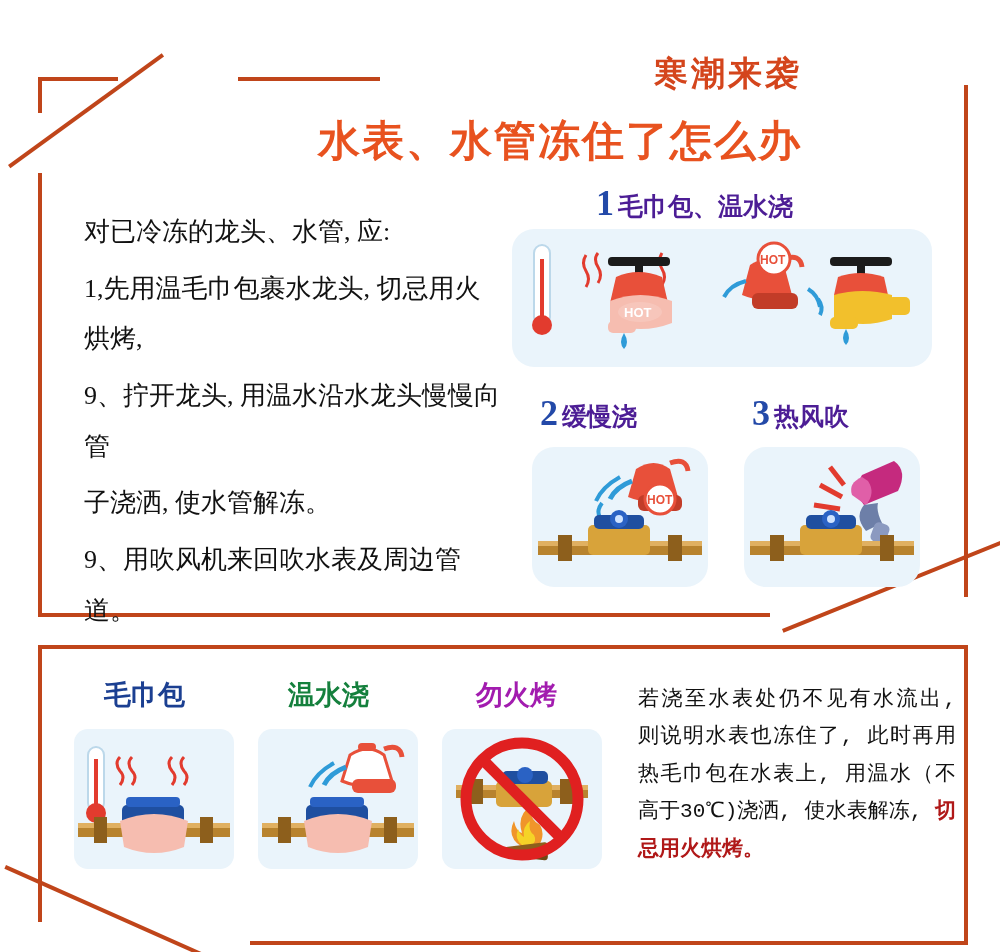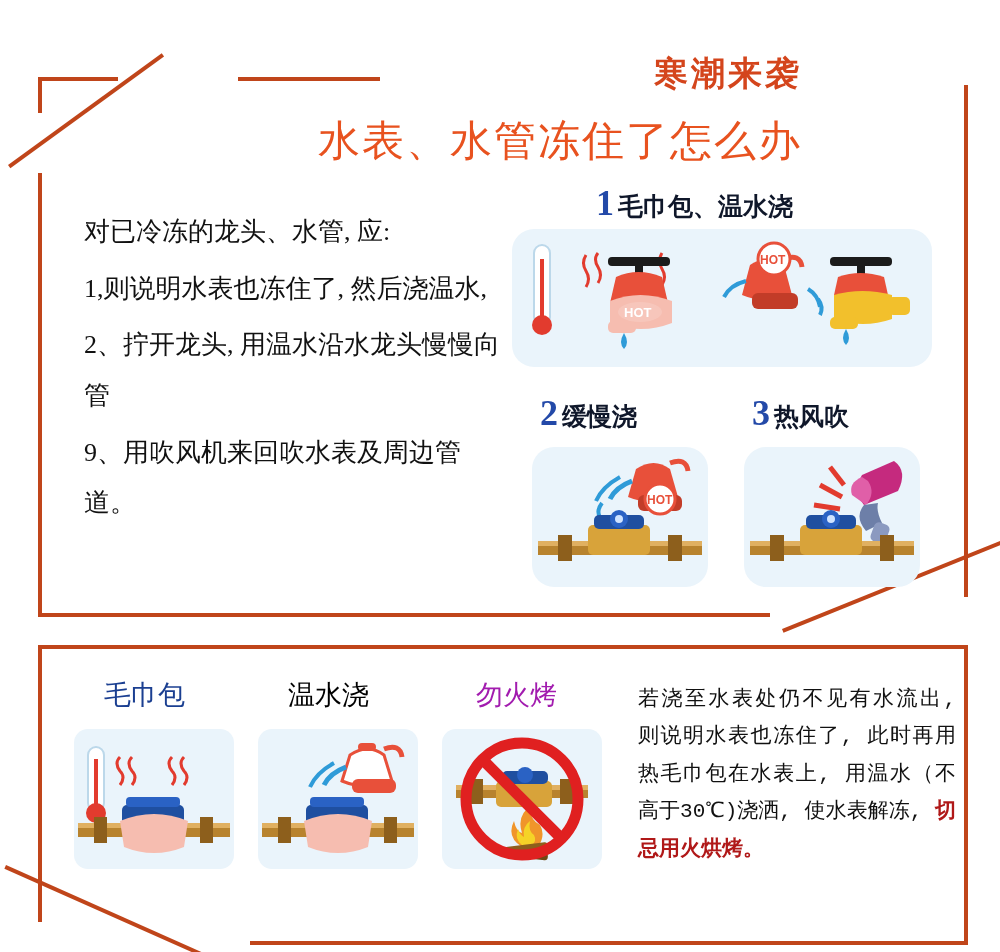--- a/index.html
+++ b/index.html
@@ -64,21 +64,21 @@
     font-size: 34px;
     font-weight: bold;
     color: #d4451c;
     letter-spacing: 3px;
     font-family: "Liberation Sans", sans-serif;
   }
   .main-title {
     position: absolute;
     right: 34px; top: 96px;
     font-size: 42px;
-    font-weight: normal;
+    font-weight: bold;
     color: #e8521f;
     letter-spacing: 2px;
   }
 
   
   .left-text {
     position: absolute;
     left: 84px; top: 190px;
     width: 420px;
     font-family: "Liberation Serif", serif;
@@ -99,21 +99,21 @@
     white-space: nowrap;
   }
   .step-num {
     font-size: 36px;
     color: #2349a8;
     font-family: "Liberation Serif", serif;
     line-height: 1;
   }
   .step-text {
     font-size: 25px;
-    color: #0f172a;
+    color: #4c1d95;
   }
   .sl1 { left: 596px; top: 168px; }
   .sl2 { left: 540px; top: 378px; }
   .sl3 { left: 752px; top: 378px; }
 
   
   .card {
     position: absolute;
     background: #eaf4fb;
     border-radius: 22px;
@@ -123,27 +123,27 @@
   .card2 { left: 532px; top: 430px; width: 176px; height: 140px; }
   .card3 { left: 744px; top: 430px; width: 176px; height: 140px; }
   .cardb1 { left: 74px; top: 712px; width: 160px; height: 140px; border-radius: 14px; }
   .cardb2 { left: 258px; top: 712px; width: 160px; height: 140px; border-radius: 14px; }
   .cardb3 { left: 442px; top: 712px; width: 160px; height: 140px; border-radius: 14px; }
 
   
   .bcap {
     position: absolute;
     font-size: 27px;
-    font-weight: normal;
+    font-weight: bold;
     color: #1b3f91;
     white-space: nowrap;
     text-align: center;
   }
   .bcap-1 { left: 104px; top: 660px; }
-  .bcap-2 { left: 288px; top: 660px; color: #000000; }
+  .bcap-2 { left: 288px; top: 660px; color: #15803d; }
   .bcap-3 { left: 476px; top: 660px; color: #a21caf; }
 
   .right-note {
     position: absolute;
     left: 638px; top: 664px;
     width: 318px;
     font-family: Liberation Mono, monospace;
     font-size: 21px;
     line-height: 1.78;
     color: #111;
@@ -172,22 +172,23 @@
 
   <div class="diag diag-tl"></div>
   <div class="diag diag-br"></div>
   <div class="diag diag-bl"></div>
 
   <div class="kicker">寒潮来袭</div>
   <div class="main-title">水表、水管冻住了怎么办</div>
 
   <div class="left-text">
     <p>对已冷冻的龙头、水管, 应:</p>
-    <p>1,则说明水表也冻住了, 然后浇温水,</p>
-    <p>2、拧开龙头, 用温水沿水龙头慢慢向管</p>
+    <p>1,先用温毛巾包裹水龙头, 切忌用火烘烤,</p>
+    <p>9、拧开龙头, 用温水沿水龙头慢慢向管</p>
+    <p>子浇洒, 使水管解冻。</p>
     <p>9、用吹风机来回吹水表及周边管道。</p>
   </div>
 
   <div class="step-label sl1">
     <span class="step-num">1</span>
     <span class="step-text">毛巾包、温水浇</span>
   </div>
 
   <div class="card card1">
     <svg width="420" height="138" viewBox="0 0 420 138">

